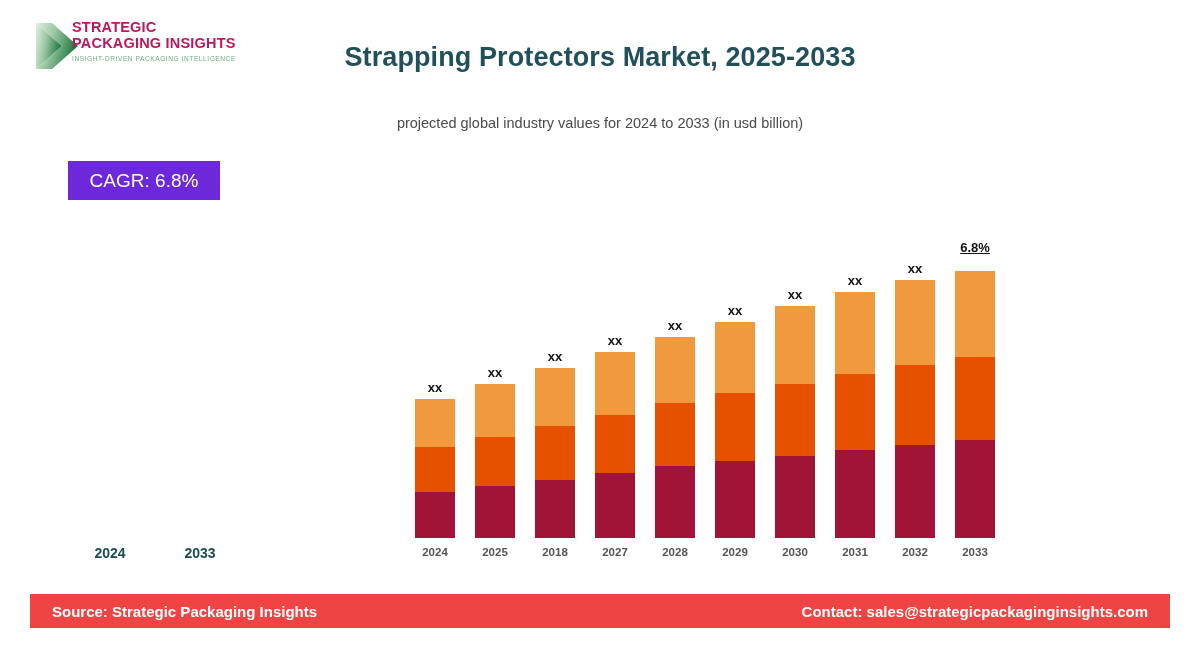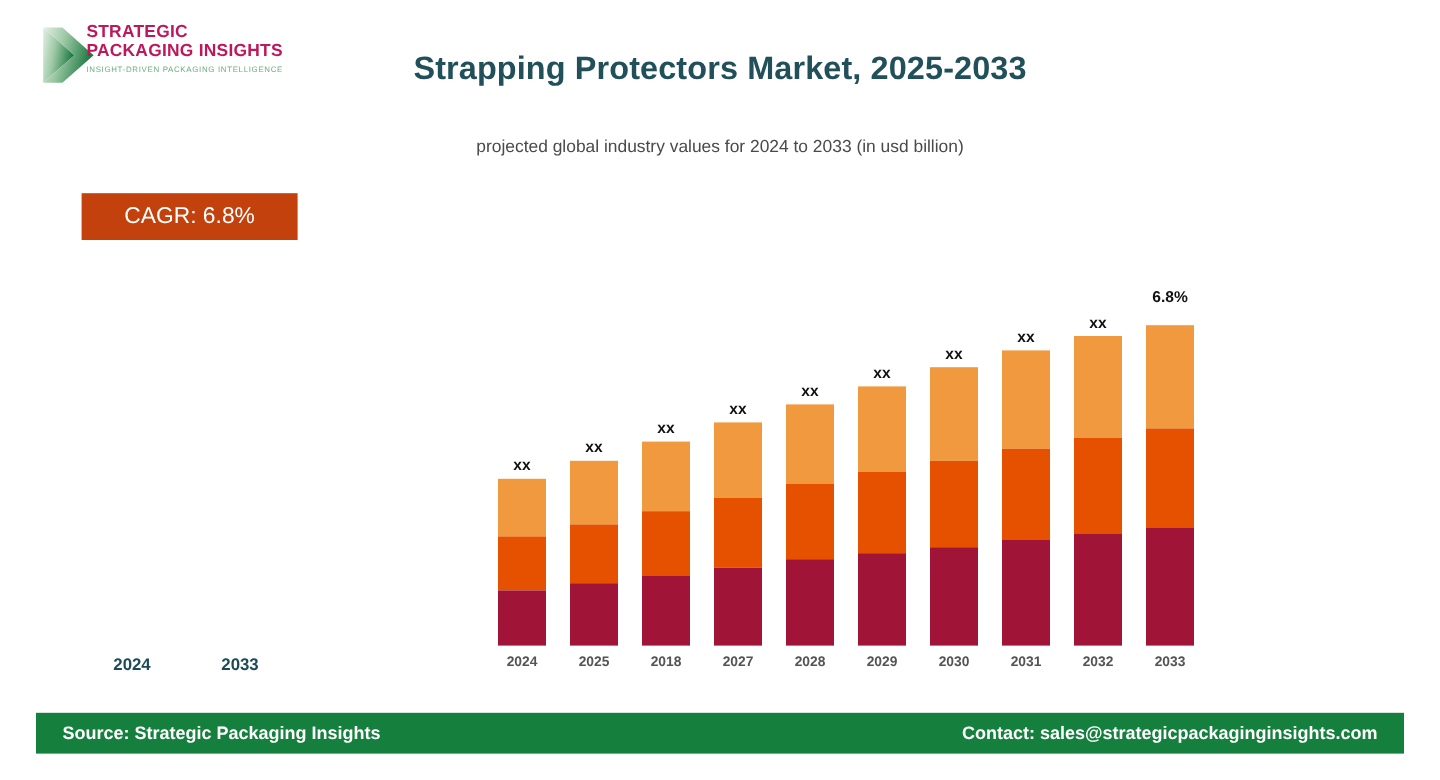--- a/index.html
+++ b/index.html
@@ -73,23 +73,23 @@
     text-align: center;
     color: #4A4A4A;
     font-size: 14.5px;
   }
 
   
   #cagr-badge {
     position: absolute;
     left: 68px;
     top: 161px;
-    width: 180px;
+    width: 152px;
     height: 39px;
-    background: #c2410c;
+    background: #6d28d9;
     color: #ffffff;
     font-size: 19px;
     display: flex;
     align-items: center;
     justify-content: center;
   }
 
   
   #left-chart {
     position: absolute;
@@ -168,21 +168,21 @@
     font-weight: bold;
   }
 
   
   #footer-bar {
     position: absolute;
     left: 30px;
     top: 594px;
     width: 1140px;
     height: 34px;
-    background: #15803d;
+    background: #ef4444;
     display: flex;
     align-items: center;
     justify-content: space-between;
     box-sizing: border-box;
     padding: 0 22px;
   }
   .footer-text {
     color: #ffffff;
     font-size: 15px;
     font-weight: bold;
@@ -299,21 +299,21 @@
     <div class="sb-group" style="left: 495px; height: 297.862px;">
       <div class="sb-label" style="bottom: 283.862px;">xx</div>
       <div class="sb-bar" style="height: 257.862px;">
         <div class="sb-seg" style="height: 84.7923px; background: rgb(240, 153, 63);"></div>
         <div class="sb-seg" style="height: 80.1462px; background: rgb(230, 81, 0);"></div>
         <div class="sb-seg" style="height: 92.9231px; background: rgb(160, 20, 55);"></div>
       </div>
       <div class="sb-year">2032</div>
     </div>
     <div class="sb-group" style="left: 555px; height: 307.154px;">
-      <div class="sb-label" style="bottom: 305px;">6.8%</div>
+      <div class="sb-label" style="bottom: 305px; text-decoration: underline;">6.8%</div>
       <div class="sb-bar" style="height: 267.154px;">
         <div class="sb-seg" style="height: 85.9538px; background: rgb(240, 153, 63);"></div>
         <div class="sb-seg" style="height: 83.6308px; background: rgb(230, 81, 0);"></div>
         <div class="sb-seg" style="height: 97.5692px; background: rgb(160, 20, 55);"></div>
       </div>
       <div class="sb-year">2033</div>
     </div>
   </div>
 
 <div id="footer-bar">

